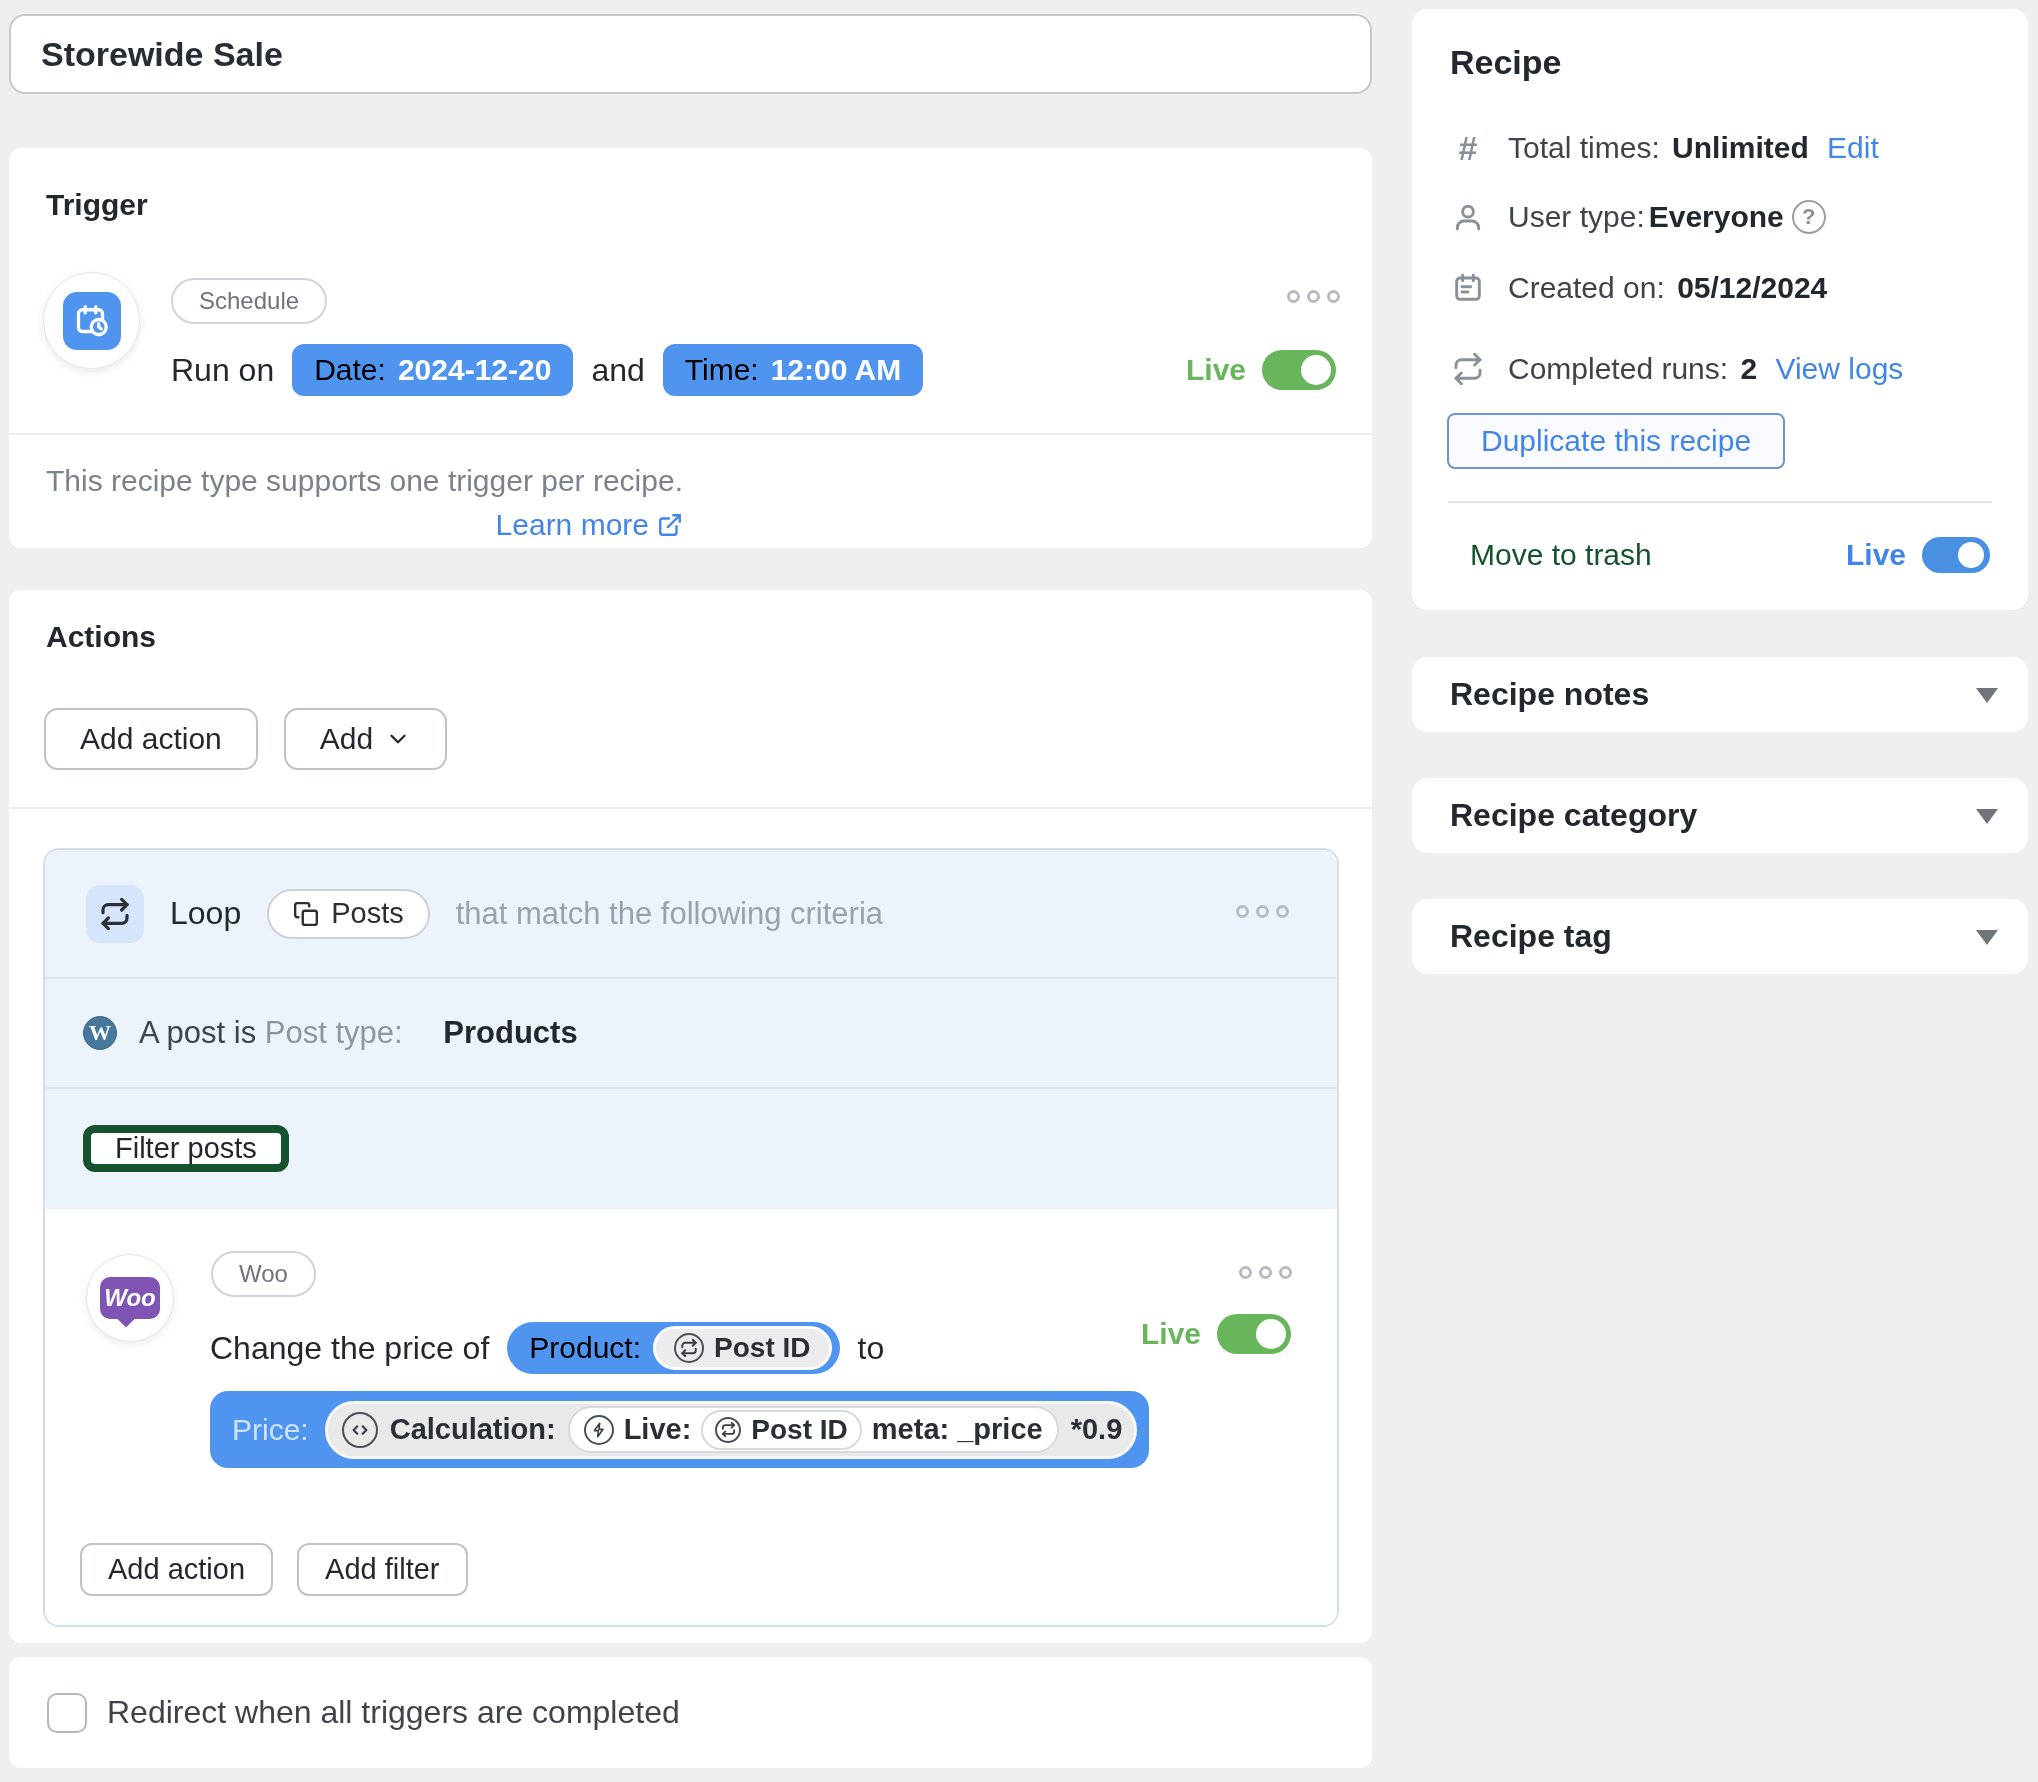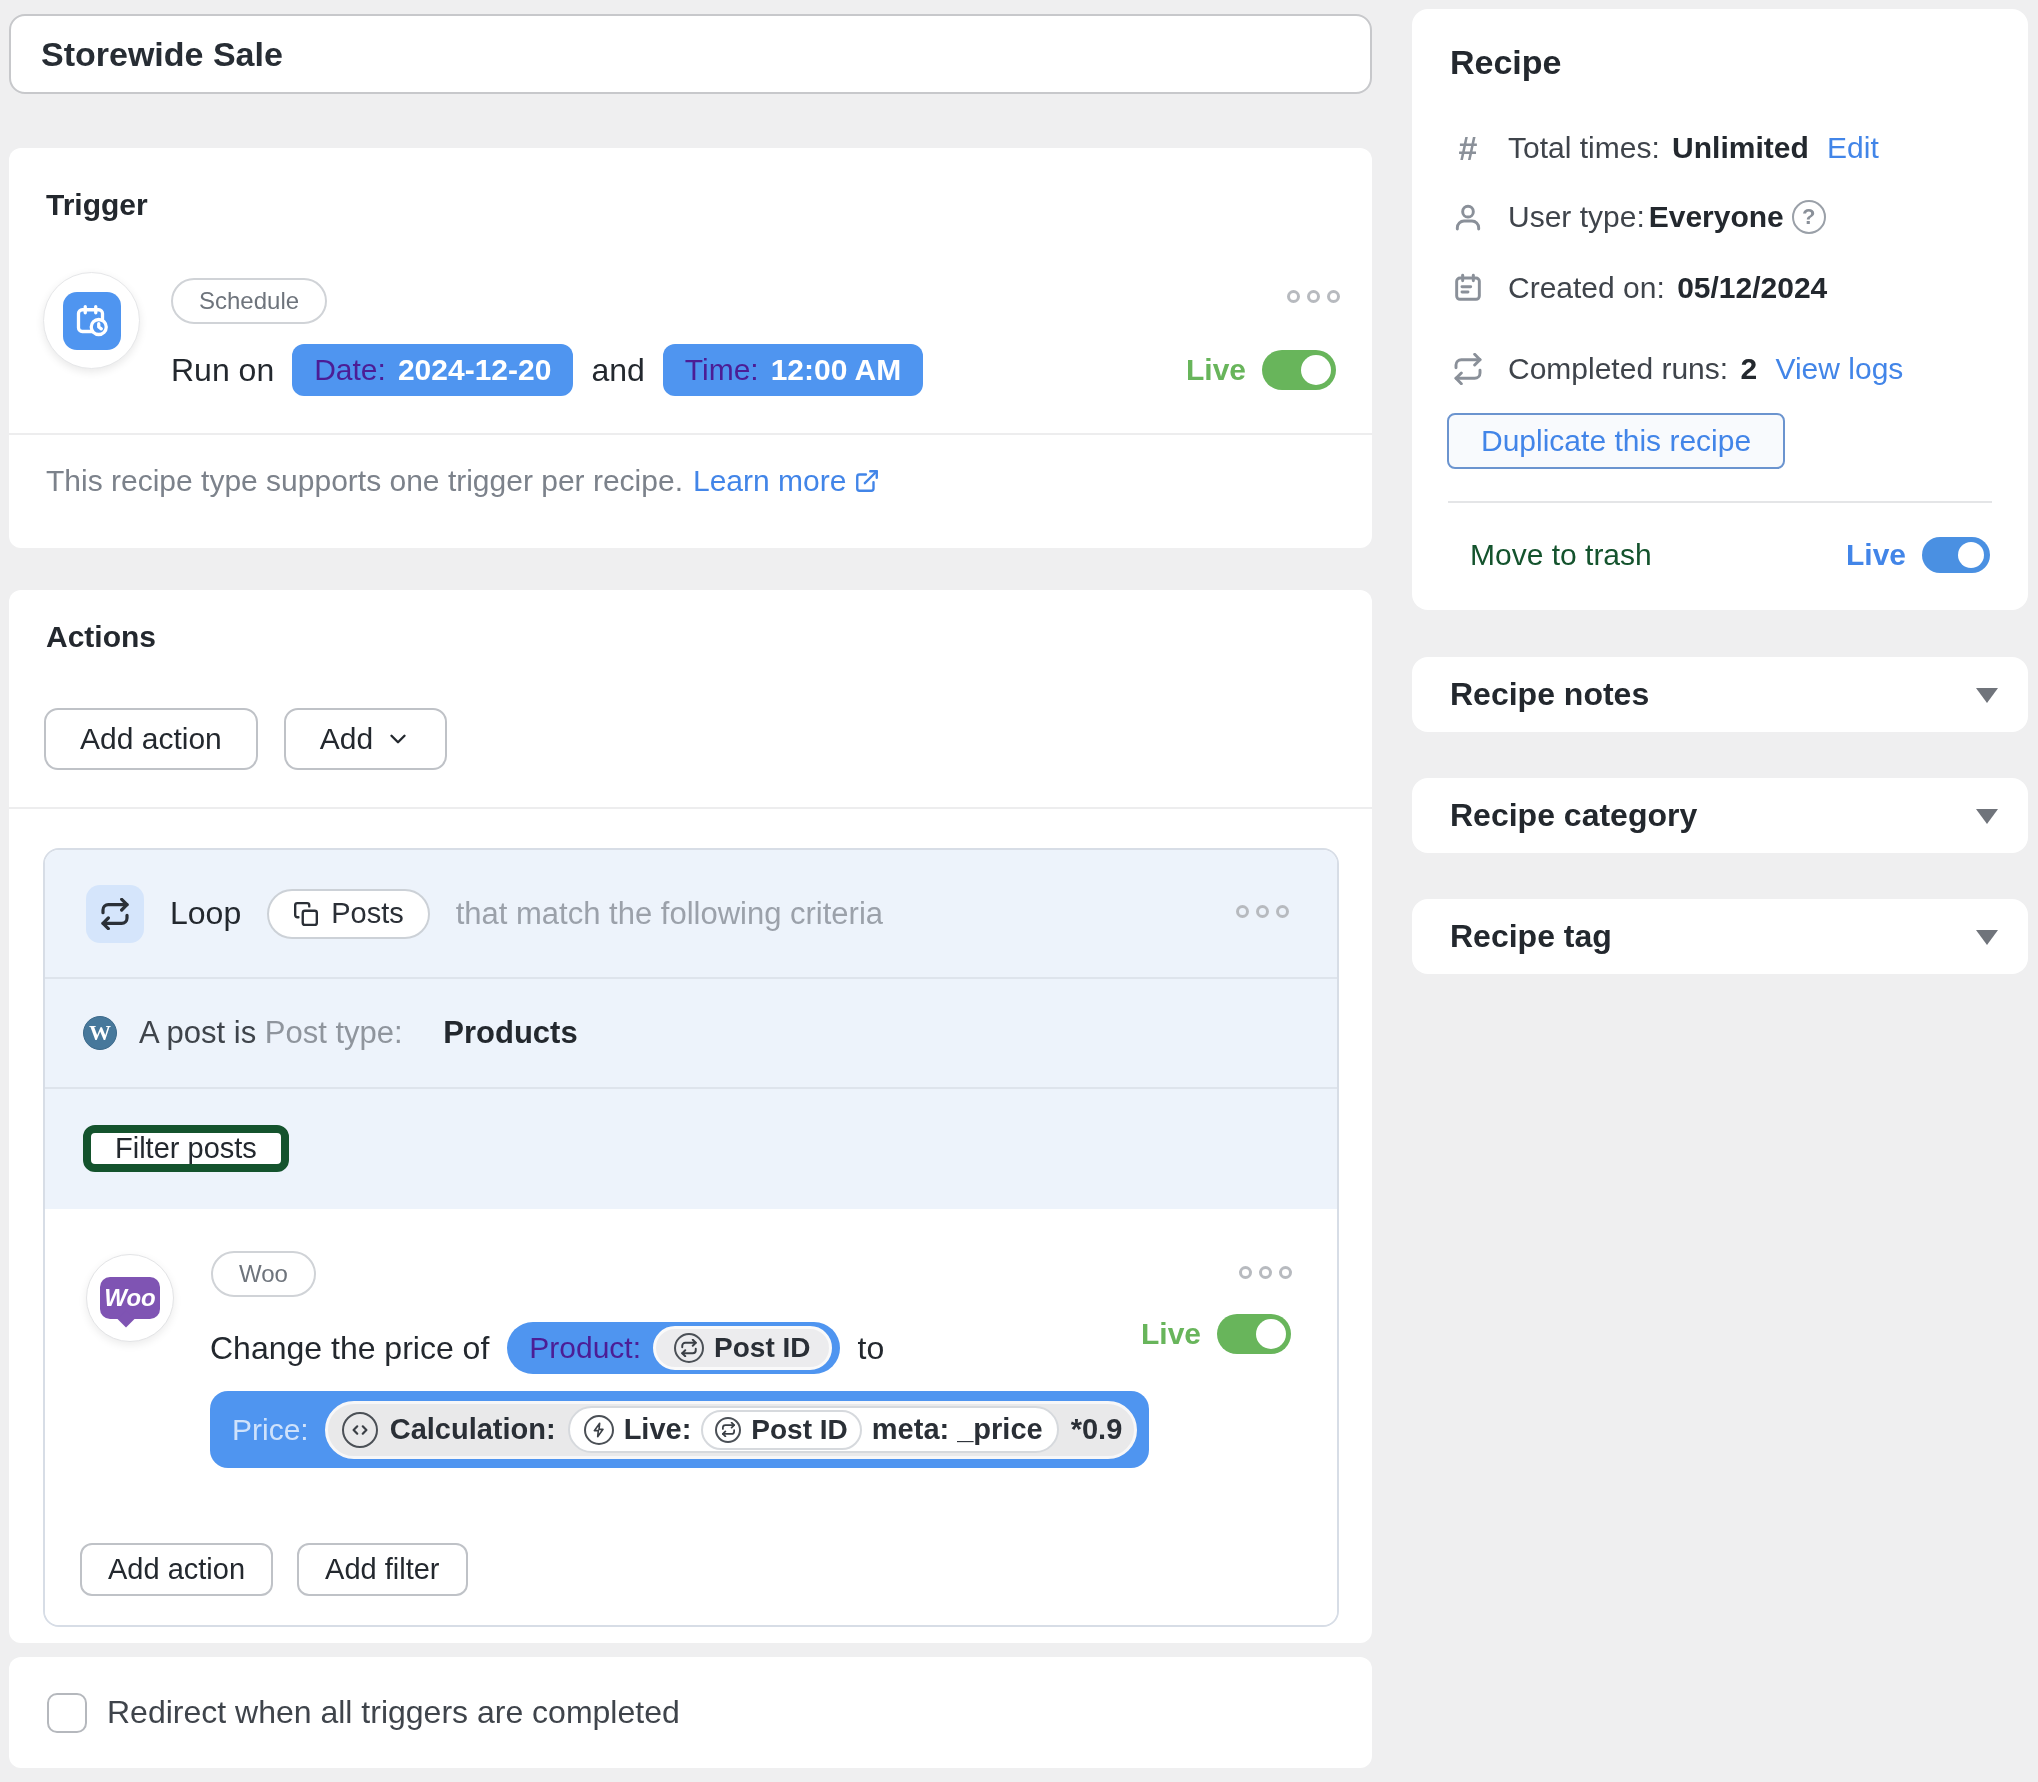--- a/index.html
+++ b/index.html
@@ -59,26 +59,26 @@
     width:58px; height:58px; border-radius:14px; background:#4f95f0;
     display:flex; align-items:center; justify-content:center; color:#fff;
   }
   #schedule-pill { position:absolute; left:162px; top:130px; }
   #trigger-sentence { position:absolute; left:162px; top:196px; height:52px; display:flex; align-items:center; gap:18px; font-size:32px; }
   .token-blue {
     display:inline-flex; align-items:center; gap:12px;
     background:#4f95f0; border-radius:12px; height:52px; padding:0 22px;
     font-size:30px; cursor:pointer;
   }
-  .token-blue .t-label { color:#4c1d95; }
+  .token-blue .t-label { color:#000000; }
   .token-blue .t-value { color:#fff; font-weight:bold; }
   #trigger-dots { right:32px; top:142px; }
   #trigger-live { position:absolute; right:36px; top:202px; display:flex; align-items:center; gap:16px; }
   #trigger-divider { top:285px; }
-  #trigger-footer { position:absolute; left:37px; top:316px; font-size:30px; color:#7c828b; display:flex; align-items:flex-start; gap:10px; }
+  #trigger-footer { position:absolute; left:37px; top:316px; font-size:30px; color:#7c828b; display:flex; align-items:flex-end; gap:10px;flex-direction:column; }
   #trigger-footer .link { display:inline-flex; align-items:center; gap:8px; }
 
   
   #actions-card { left:9px; top:590px; width:1363px; height:1053px; }
   #actions-heading { left:37px; top:30px; }
   #actions-buttons { position:absolute; left:35px; top:118px; display:flex; gap:26px; }
   #actions-divider { top:217px; }
 
   
   #loop-box {

